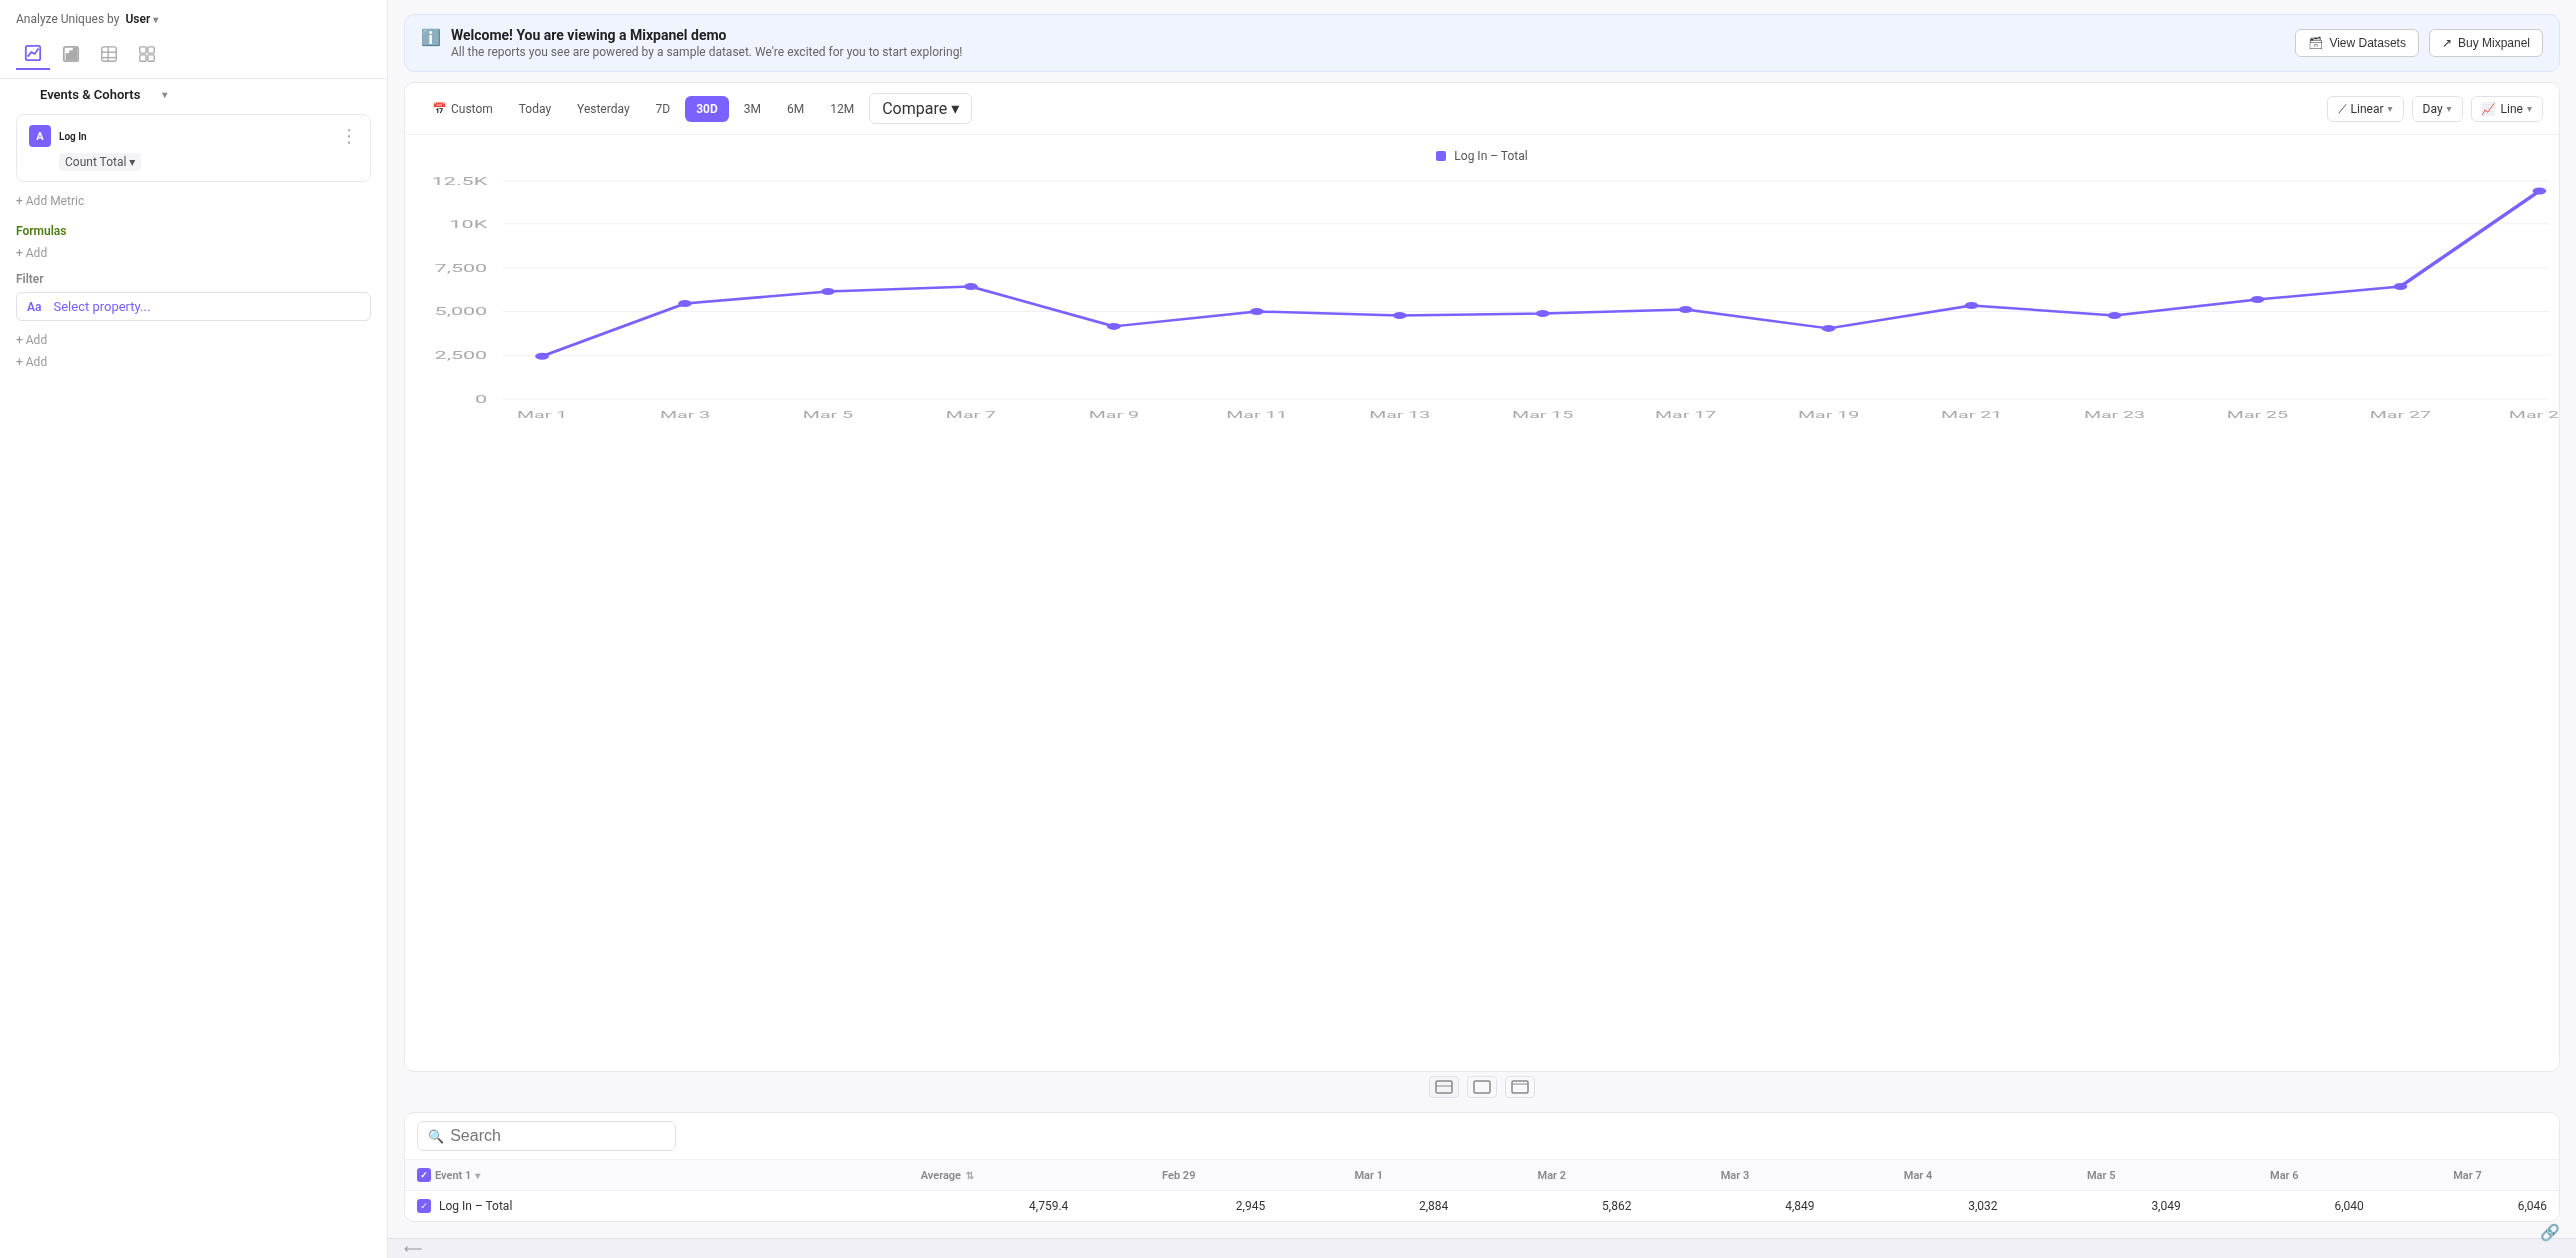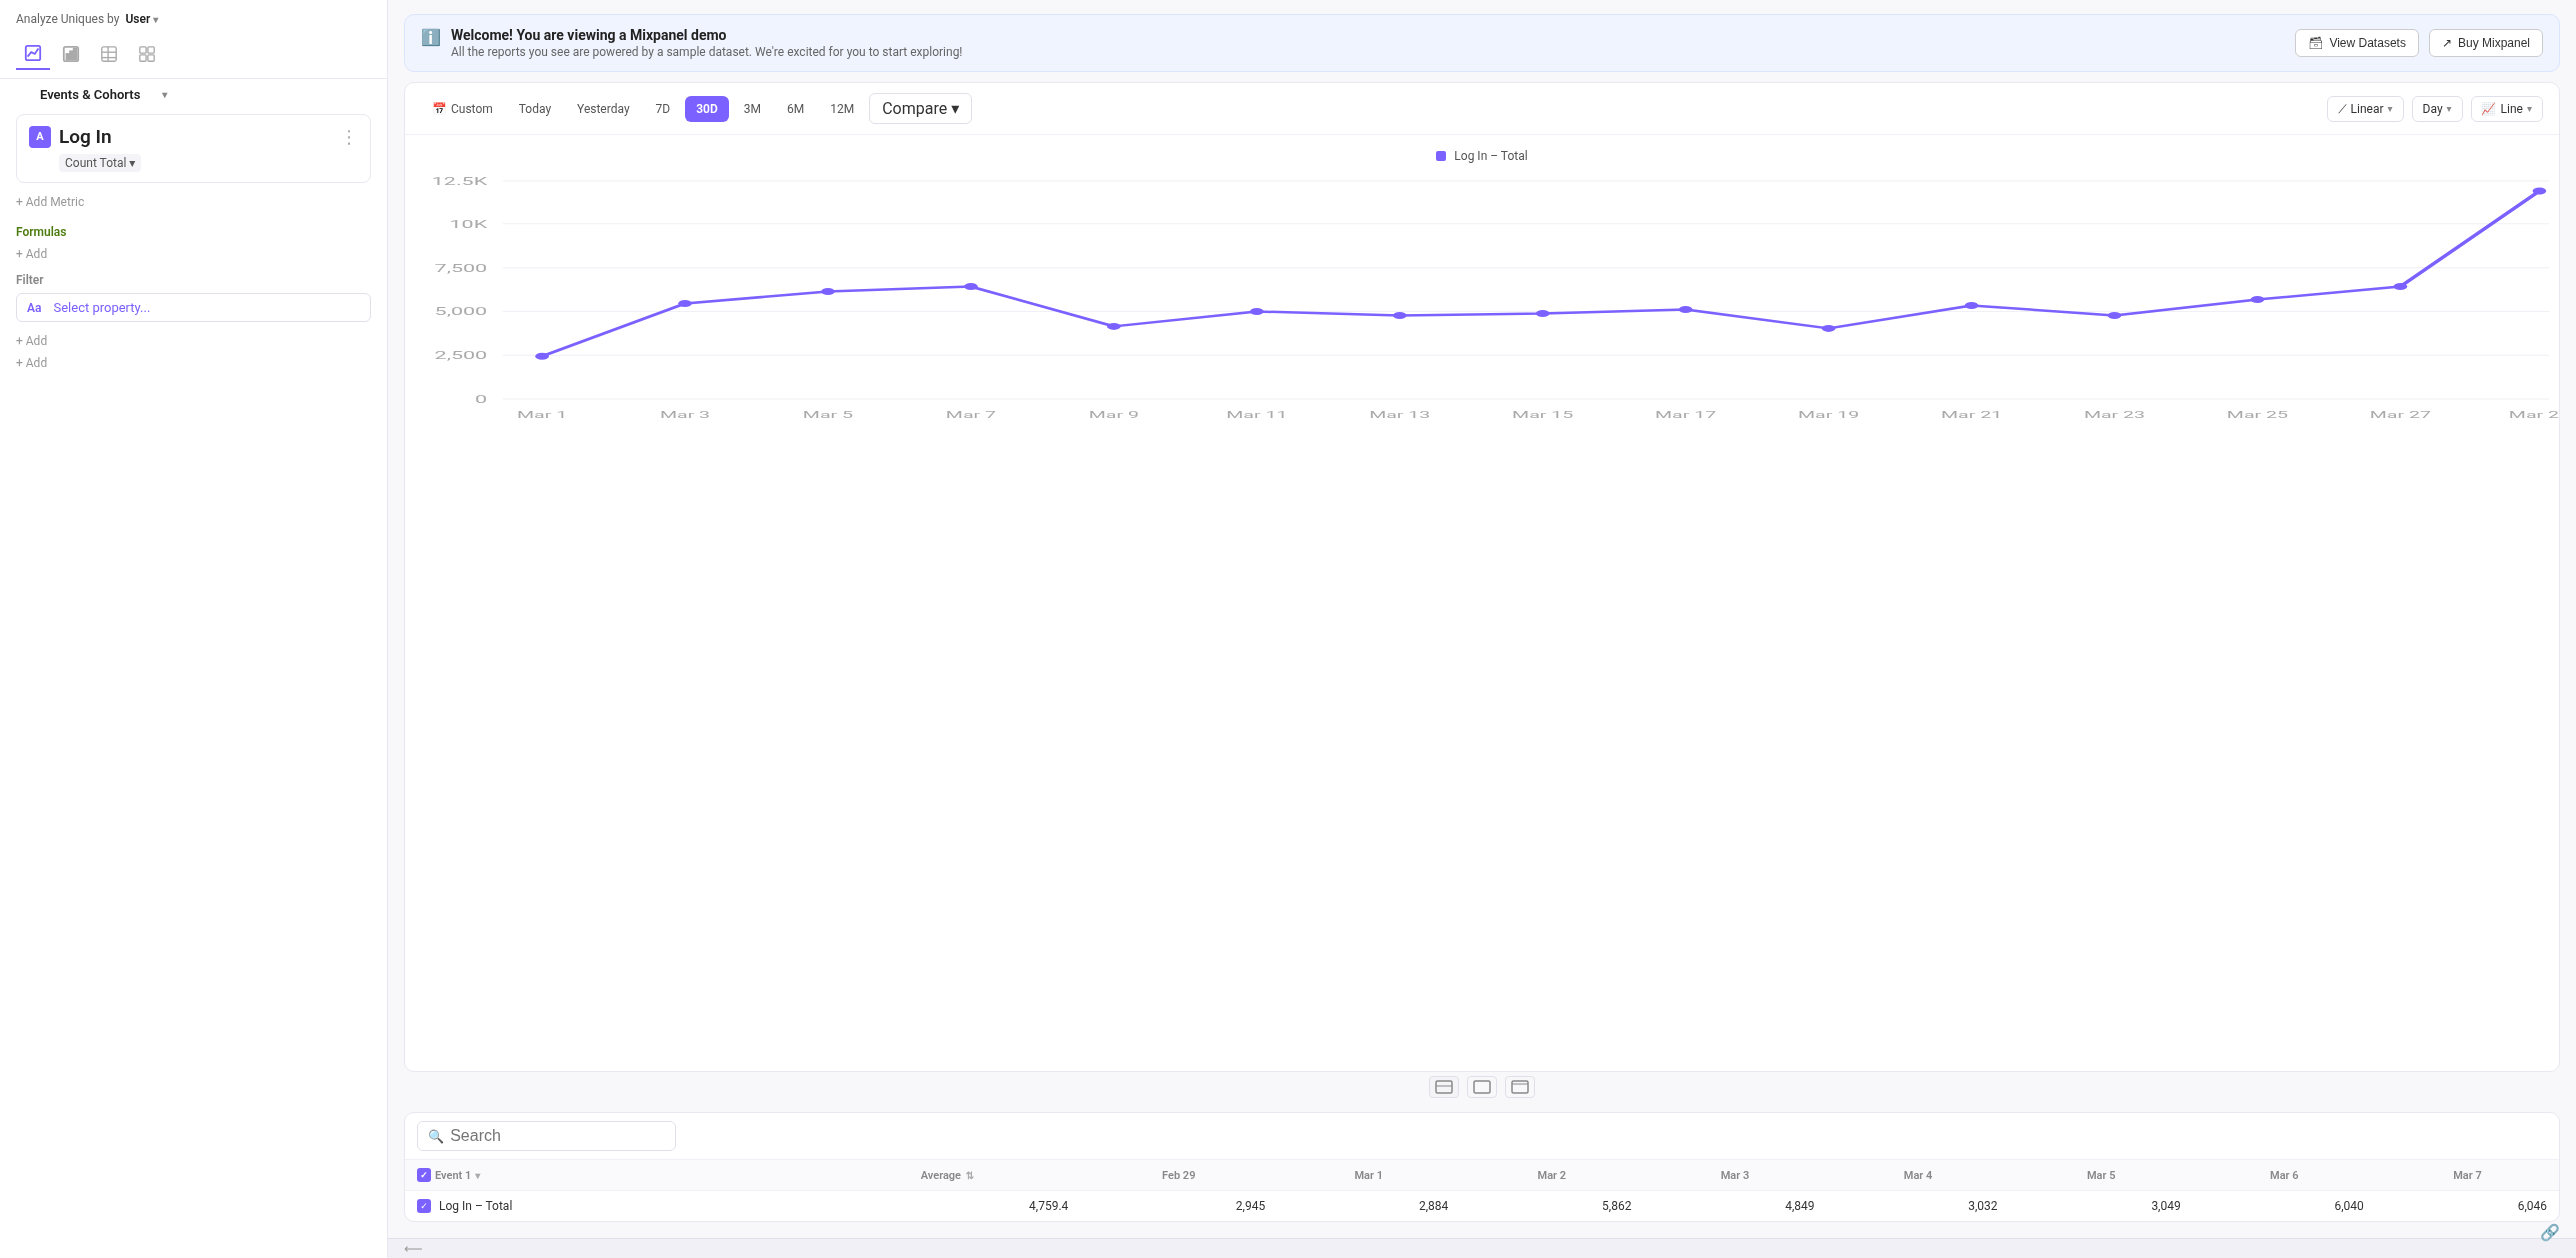--- a/index.html
+++ b/index.html
@@ -18,21 +18,21 @@
     .view-tab { padding: 6px 8px; border-radius: 6px; cursor: pointer; color: #888; display: flex; align-items: center; justify-content: center; }
     .view-tab.active { color: #7b61ff; border-bottom: 2px solid #7b61ff; border-radius: 0; }
     .view-tab svg { width: 18px; height: 18px; }
 
     .events-cohorts-header { display: flex; align-items: center; gap: 22px; font-size: 13px; font-weight: 600; color: #222; cursor: pointer; padding: 8px 16px; margin-left: 24px; }
     .events-cohorts-header .chevron { font-size: 10px; color: #888; }
 
     .metric-card { background: #fff; border: 1px solid #e8e8f0; border-radius: 8px; margin: 4px 16px; padding: 10px 12px; position: relative; }
     .metric-card-header { display: flex; align-items: center; gap: 8px; }
     .metric-avatar { width: 22px; height: 22px; background: #7b61ff; border-radius: 4px; display: flex; align-items: center; justify-content: center; color: white; font-size: 11px; font-weight: 700; }
-    .metric-name { font-size: 19px; font-weight: 600; color: #222; flex: 1; }
+    .metric-name { font-size: 10px; font-weight: 600; color: #222; flex: 1; }
     .metric-more { color: #aaa; cursor: pointer; font-size: 18px; line-height: 1; }
     .metric-sub { margin-top: 6px; padding-left: 30px; }
     .count-total-btn { display: inline-flex; align-items: center; gap: 3px; font-size: 12px; color: #555; cursor: pointer; background: #f4f4f8; border-radius: 4px; padding: 2px 6px; }
 
     .add-metric { display: flex; align-items: center; gap: 6px; color: #999; font-size: 12px; padding: 8px 16px; cursor: pointer; }
 
     .section-label { font-size: 12px; font-weight: 600; color: #4d7c0f; padding: 8px 16px 4px; text-transform: none; }
     .add-row { display: flex; align-items: center; gap: 6px; color: #999; font-size: 12px; padding: 4px 16px; cursor: pointer; }
 
     .filter-section { padding: 8px 16px; }

